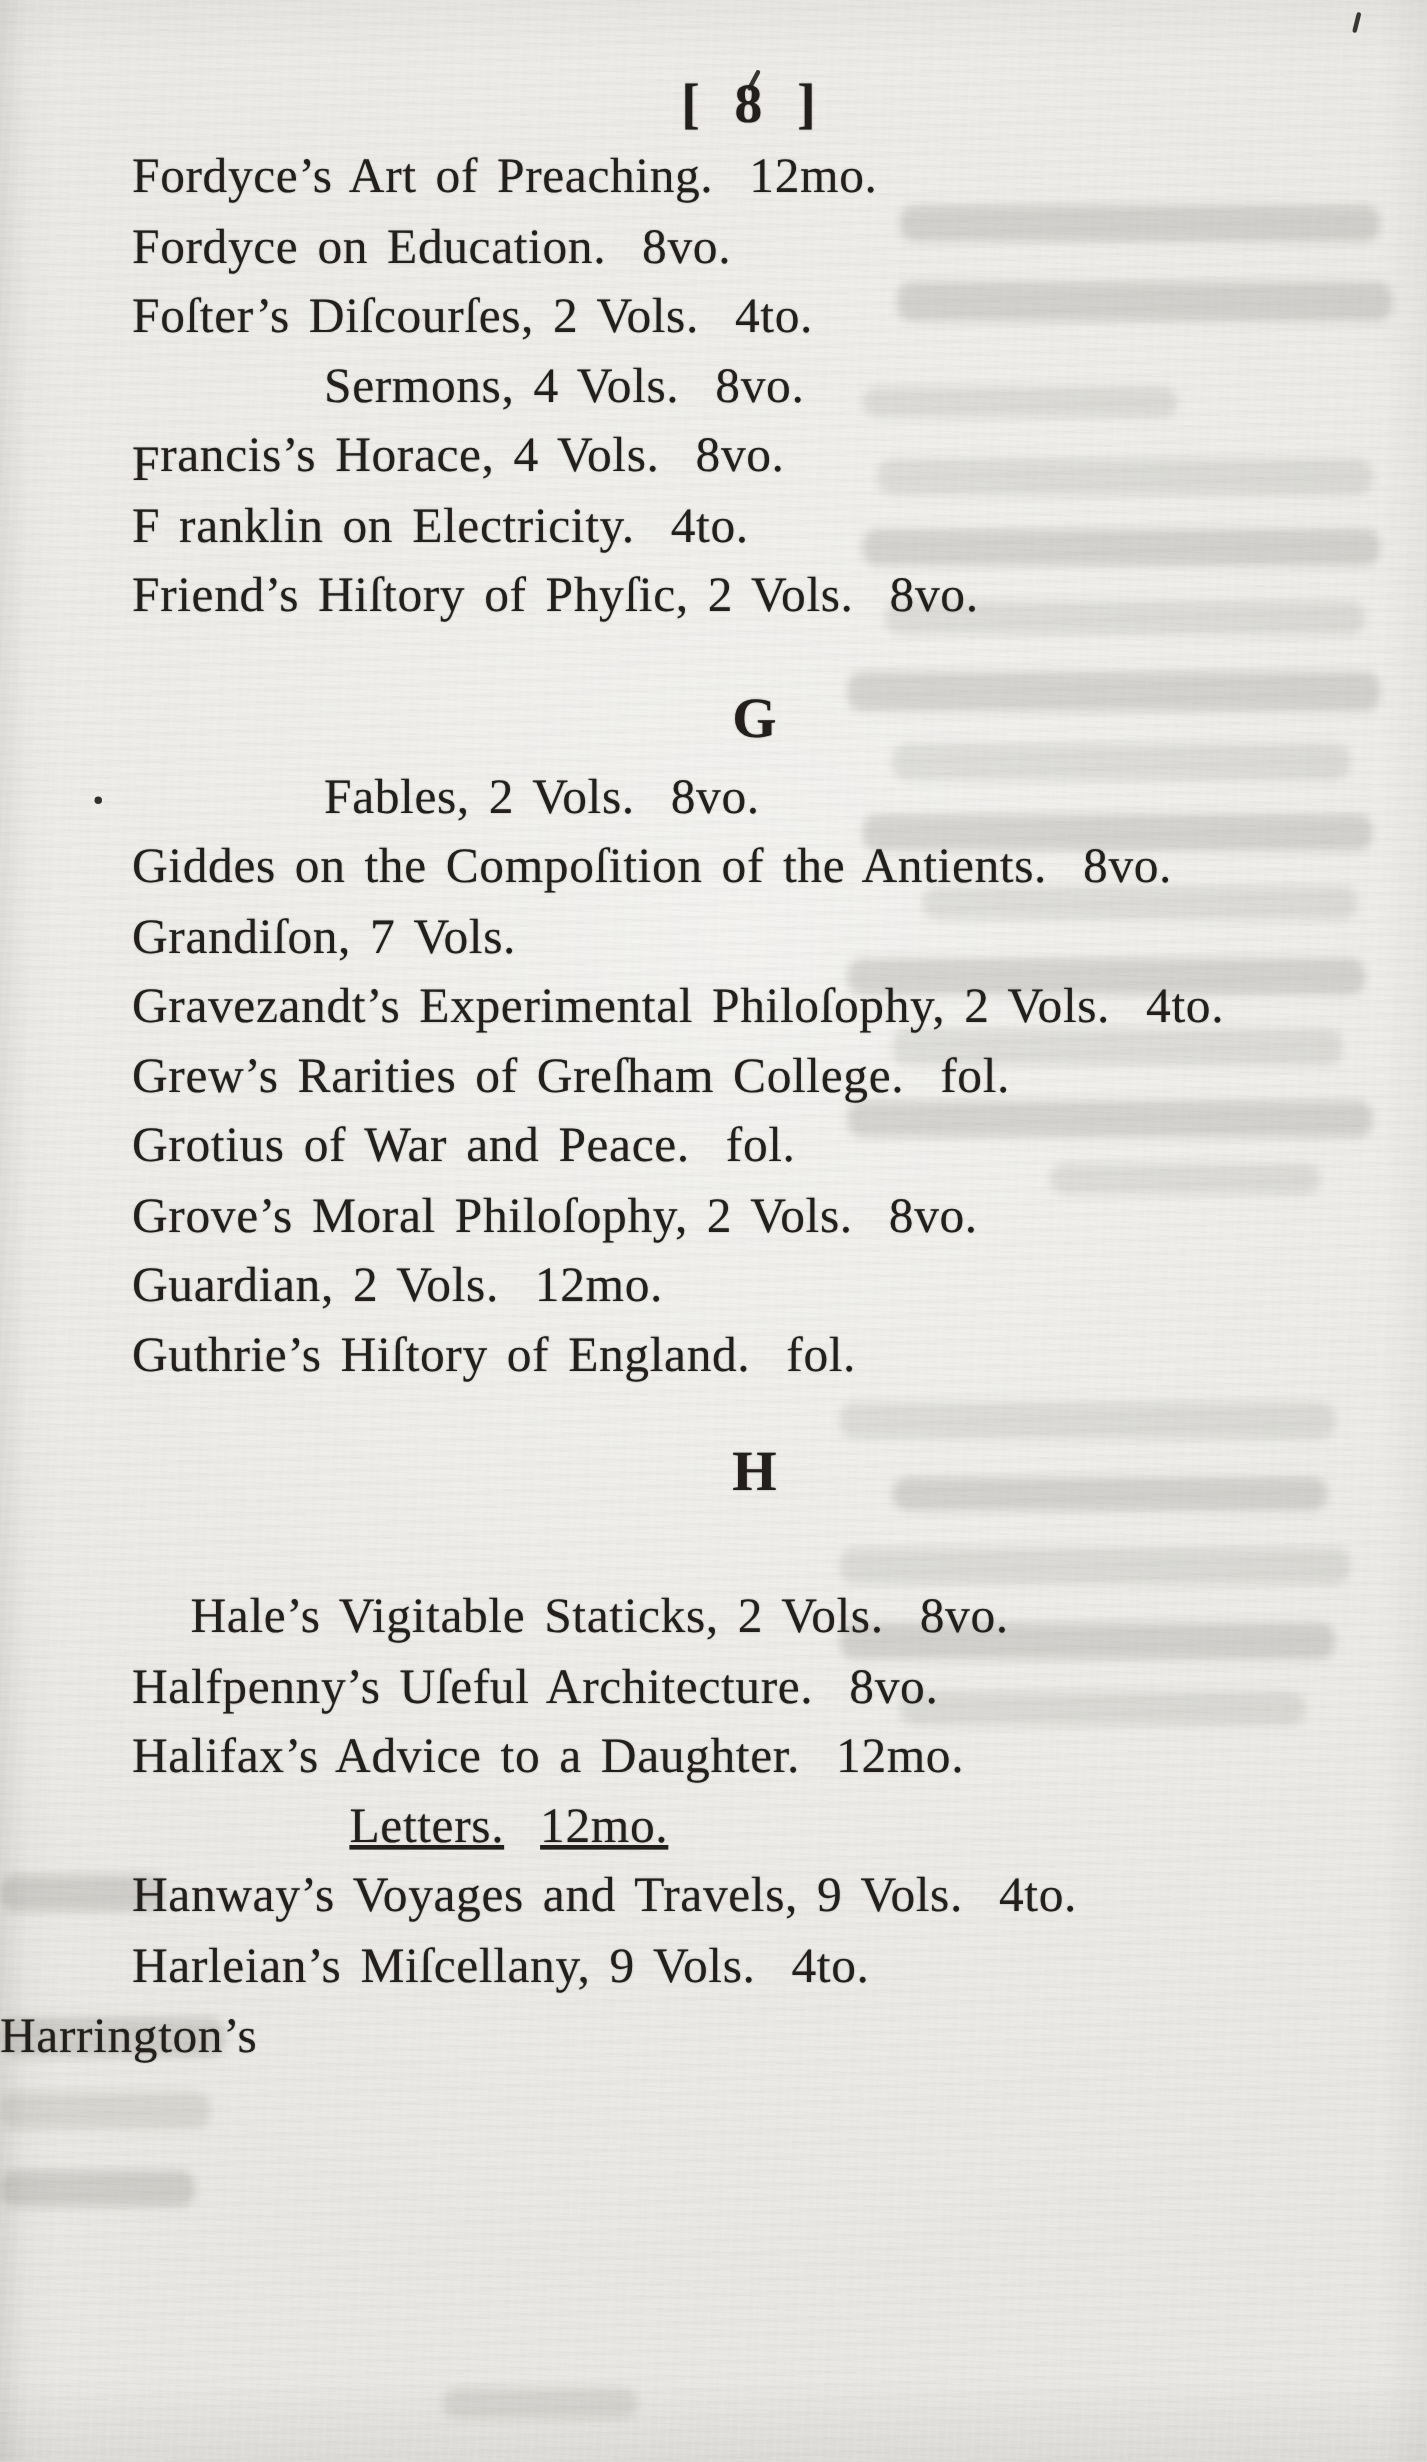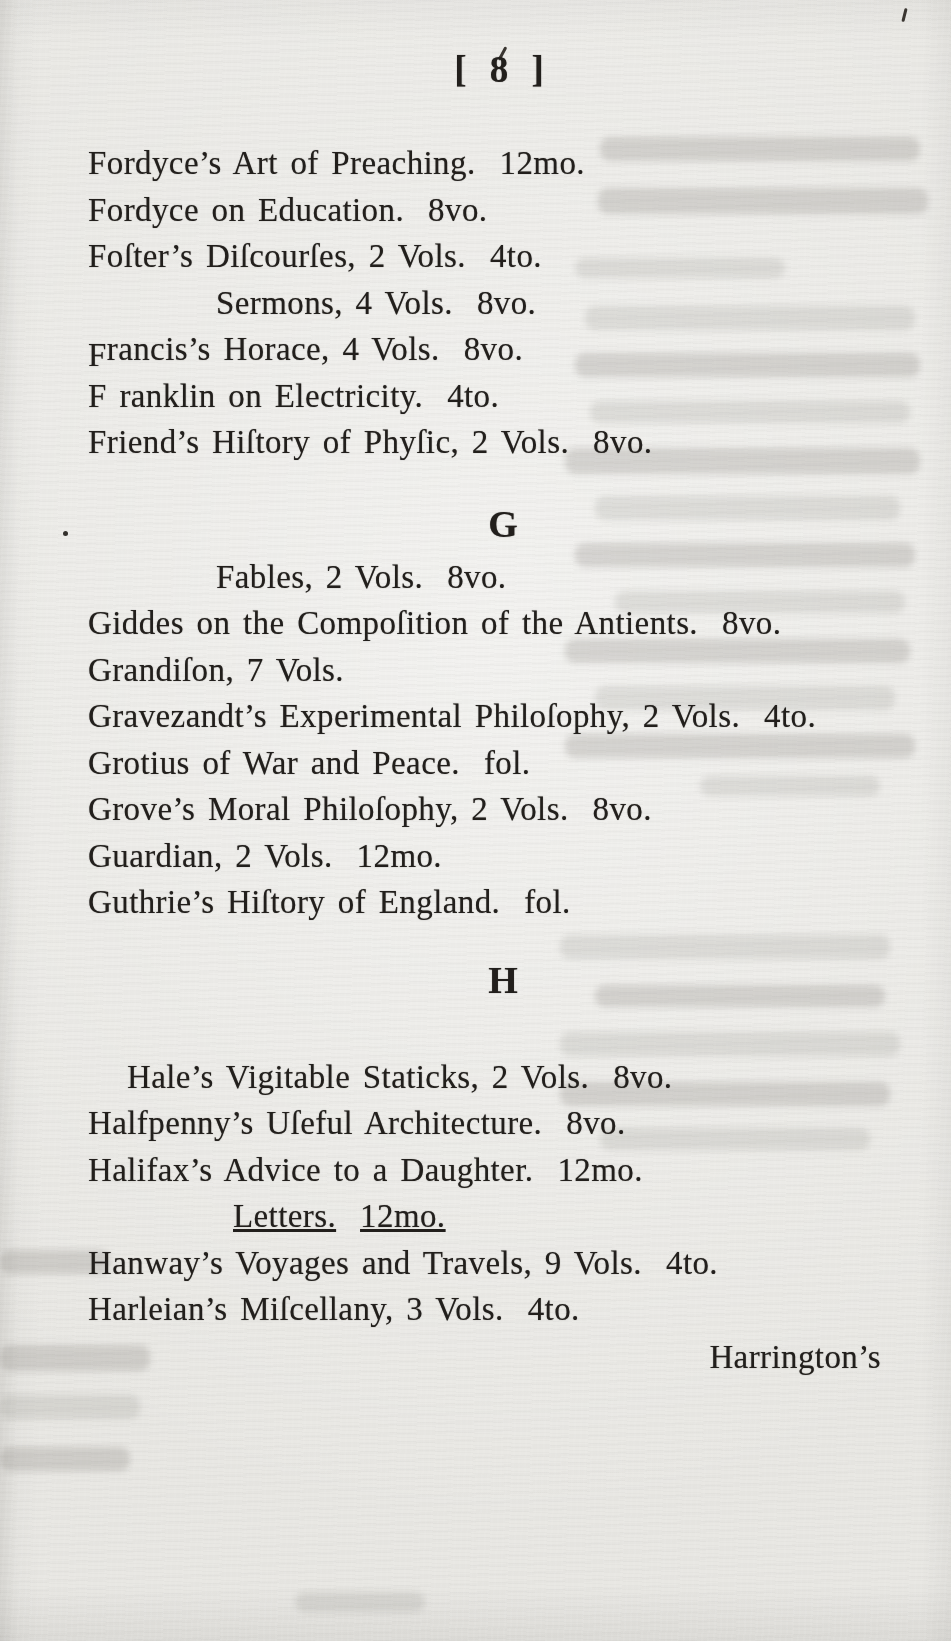--- a/index.html
+++ b/index.html
@@ -49,21 +49,20 @@
     font-size: 37px;
     letter-spacing: 7px;
     font-weight: 700;
     text-shadow: 0 0 1px rgba(25,22,19,0.55);
   }
 
   .catalog {
     position: absolute;
     top: 0; left: 0; right: 0;
     padding-top: 100px;
-    margin-top: 45px;
   }
   .line {
     height: 46.5px;
     font-size: 33px;
     letter-spacing: 0.4px;
     word-spacing: 4px;
     white-space: nowrap;
     text-shadow: 0 0 1px rgba(28,25,21,0.5);
   }
   .indent-0 { padding-left: 88px; }
@@ -81,21 +80,21 @@
     text-align: center;
     text-indent: 56px;
     letter-spacing: 1px;
     text-shadow: 0 0 1px rgba(25,22,19,0.55);
   }
   .section-header.second { margin-top: 27px; margin-bottom: 44px; }
 
   .catchword {
     margin-top: 1px;
     padding-right: 70px;
-    text-align: right;
+    text-align: left;
     font-size: 33px;
     letter-spacing: 0.4px;
     text-shadow: 0 0 1px rgba(28,25,21,0.5);
   }
 </style>
 </head>
 <body>
 
 <div class="page">
 
@@ -138,27 +137,28 @@
       <div class="line indent-0"><span class="title">Foſter’s Diſcourſes, 2 Vols.</span><span class="format">4to.</span></div>
       <div class="line indent-2"><span class="title">Sermons, 4 Vols.</span><span class="format">8vo.</span></div>
       <div class="line indent-0"><span class="title"><span class="drop-initial">F</span>rancis’s Horace, 4 Vols.</span><span class="format">8vo.</span></div>
       <div class="line indent-0"><span class="title">F ranklin on Electricity.</span><span class="format">4to.</span></div>
       <div class="line indent-0"><span class="title">Friend’s Hiſtory of Phyſic, 2 Vols.</span><span class="format">8vo.</span></div>
       <div class="section-header">G</div>
       <div class="line indent-2"><span class="title">Fables, 2 Vols.</span><span class="format">8vo.</span></div>
       <div class="line indent-0"><span class="title">Giddes on the Compoſition of the Antients.</span><span class="format">8vo.</span></div>
       <div class="line indent-0"><span class="title">Grandiſon, 7 Vols.</span></div>
       <div class="line indent-0"><span class="title">Gravezandt’s Experimental Philoſophy, 2 Vols.</span><span class="format">4to.</span></div>
+      <div class="line indent-0"><span class="title">Grew’s Rarities of Greſham College.</span><span class="format">fol.</span></div>
       <div class="line indent-0"><span class="title">Grotius of War and Peace.</span><span class="format">fol.</span></div>
       <div class="line indent-0"><span class="title">Grove’s Moral Philoſophy, 2 Vols.</span><span class="format">8vo.</span></div>
       <div class="line indent-0"><span class="title">Guardian, 2 Vols.</span><span class="format">12mo.</span></div>
       <div class="line indent-0"><span class="title">Guthrie’s Hiſtory of England.</span><span class="format">fol.</span></div>
       <div class="section-header second">H</div>
       <div class="line indent-1"><span class="title">Hale’s Vigitable Staticks, 2 Vols.</span><span class="format">8vo.</span></div>
       <div class="line indent-0"><span class="title">Halfpenny’s Uſeful Architecture.</span><span class="format">8vo.</span></div>
       <div class="line indent-0"><span class="title">Halifax’s Advice to a Daughter.</span><span class="format">12mo.</span></div>
       <div class="line indent-3"><span class="title">Letters.</span><span class="format">12mo.</span></div>
       <div class="line indent-0"><span class="title">Hanway’s Voyages and Travels, 9 Vols.</span><span class="format">4to.</span></div>
-      <div class="line indent-0"><span class="title">Harleian’s Miſcellany, 3 Vols.</span><span class="format">4to.</span></div>
+      <div class="line indent-0"><span class="title">Harleian’s Miſcellany, 9 Vols.</span><span class="format">4to.</span></div>
       <div class="catchword">Harrington’s</div>
     </div>
 
 </div>
 
 </body></html>

